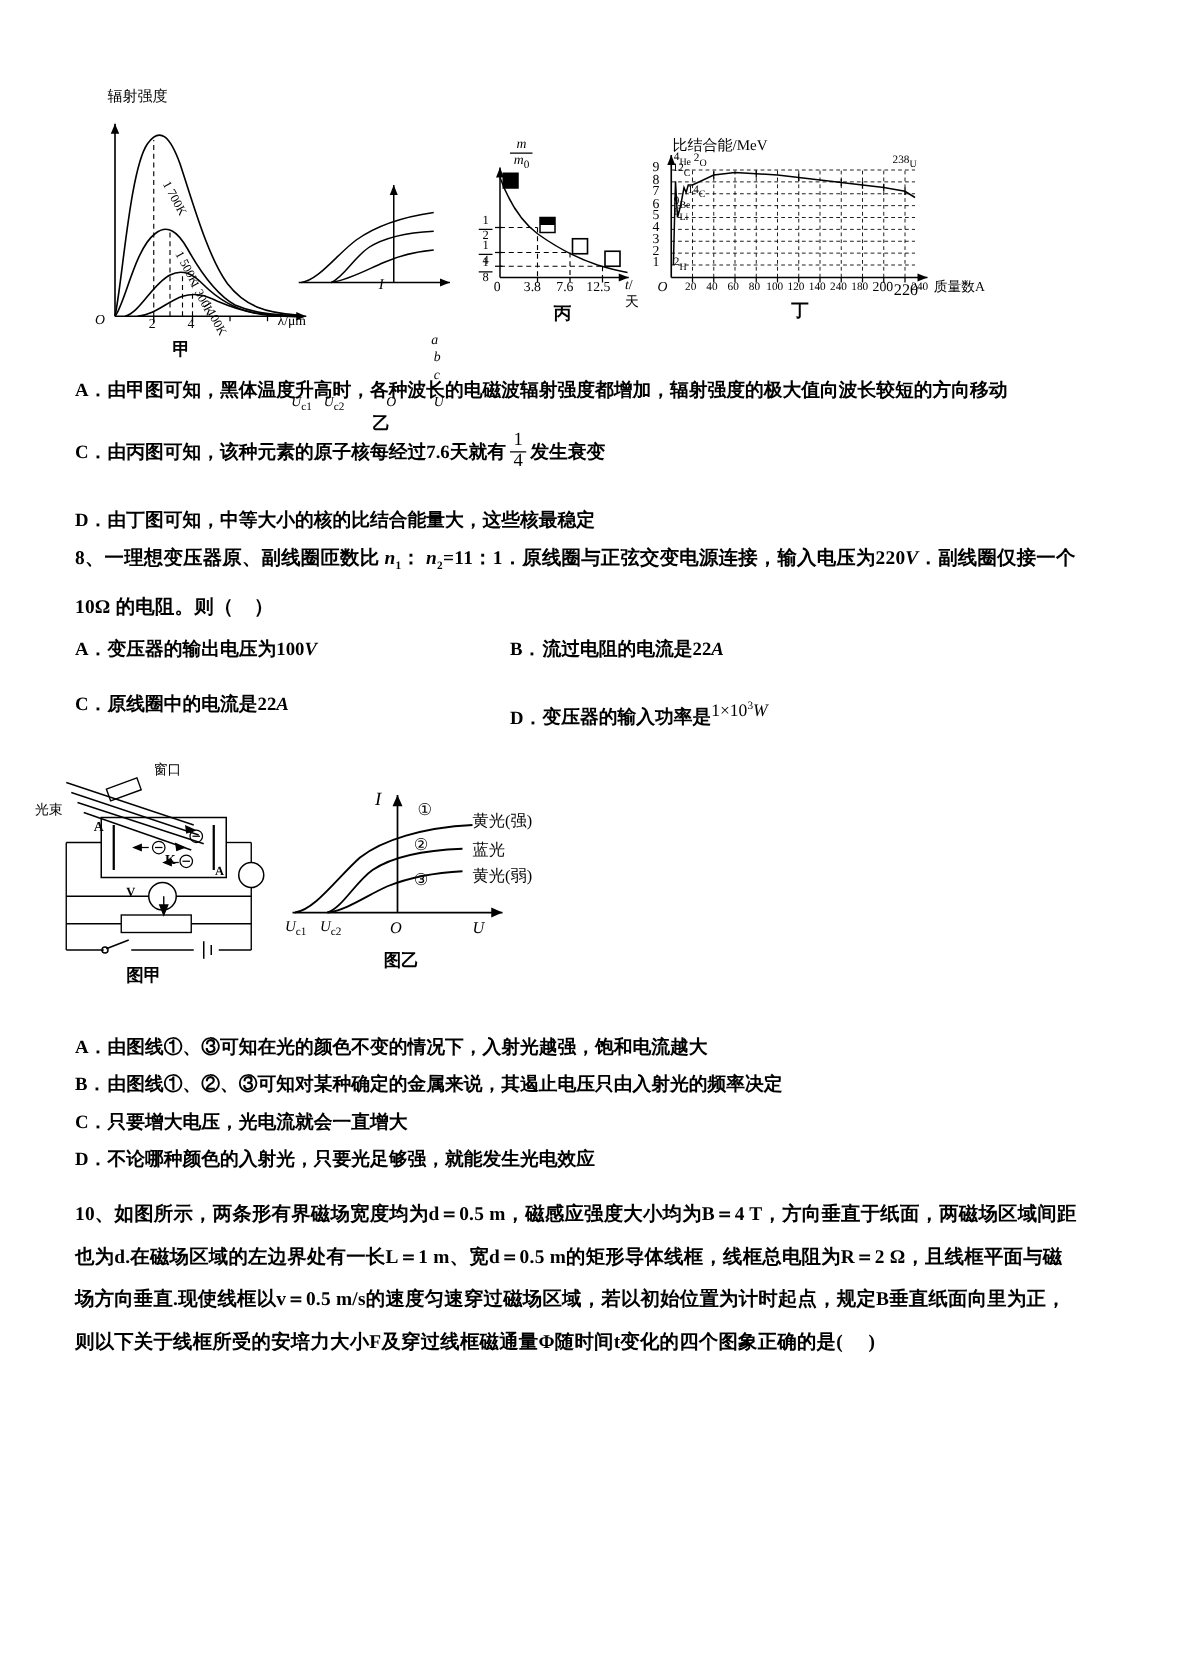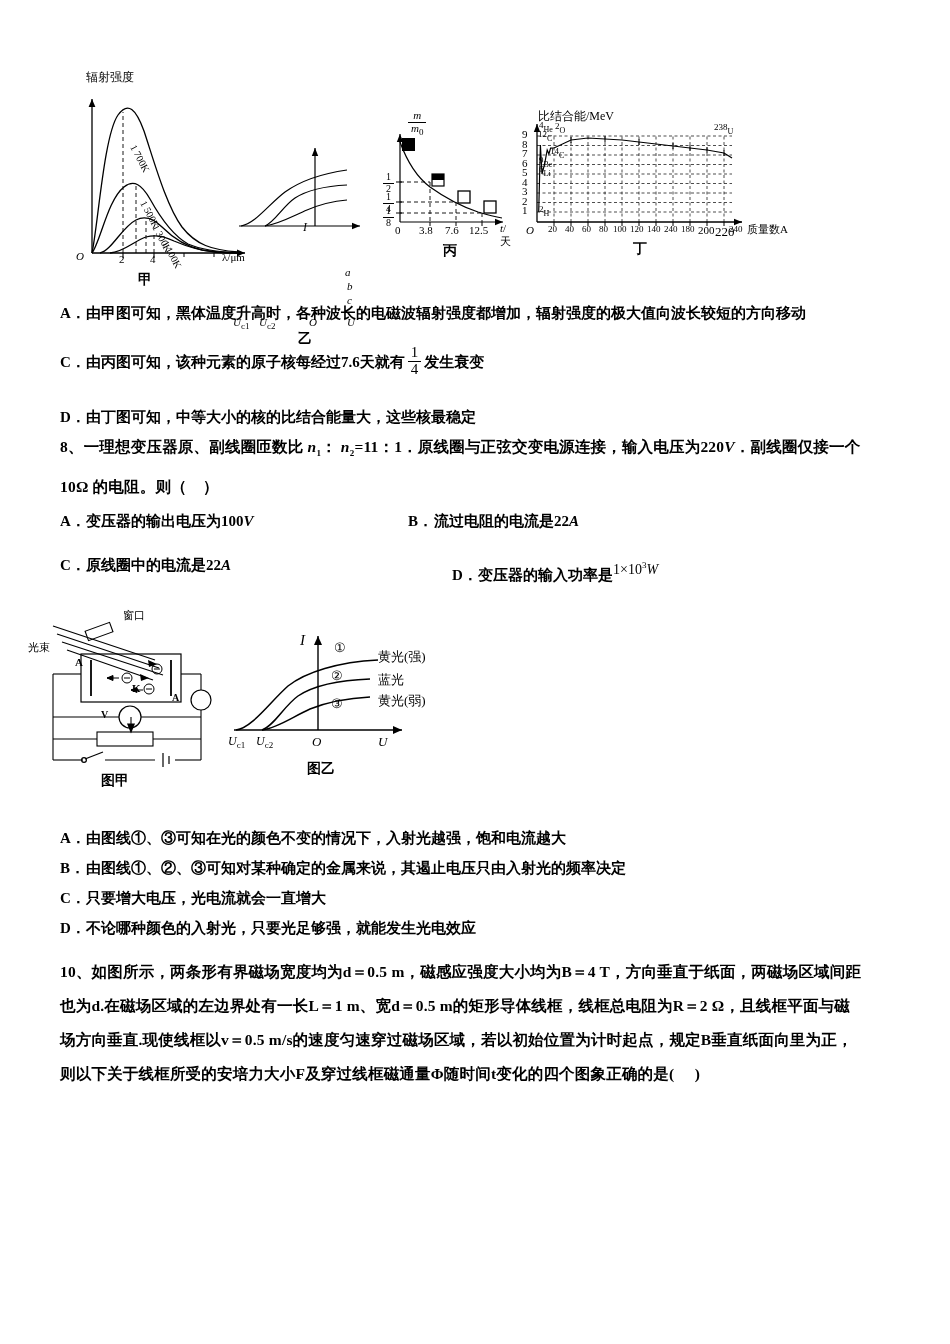--- a/index.html
+++ b/index.html
@@ -306,21 +306,21 @@
         <p class="opt">
           <span class="lab">A．</span><span>变压器的输出电压为100</span><span class="it">V</span>
         </p>
       </div>
       <div>
         <p class="opt">
           <span class="lab">B．</span><span>流过电阻的电流是22</span><span class="it">A</span>
         </p>
       </div>
     </div>
-    <div class="two-col" style="margin-top:14px;gap:44px;">
+    <div class="two-col" style="margin-top:14px;">
       <div>
         <p class="opt">
           <span class="lab">C．</span><span>原线圈中的电流是22</span><span class="it">A</span>
         </p>
       </div>
       <div>
         <p class="opt">
           <span class="lab">D．</span><span>变压器的输入功率是</span><span style="font-weight:normal; font-size:14px; vertical-align:6px;"><span>1×10</span><sup class="sm">3</sup><span class="it">W</span></span>
         </p>
       </div>

